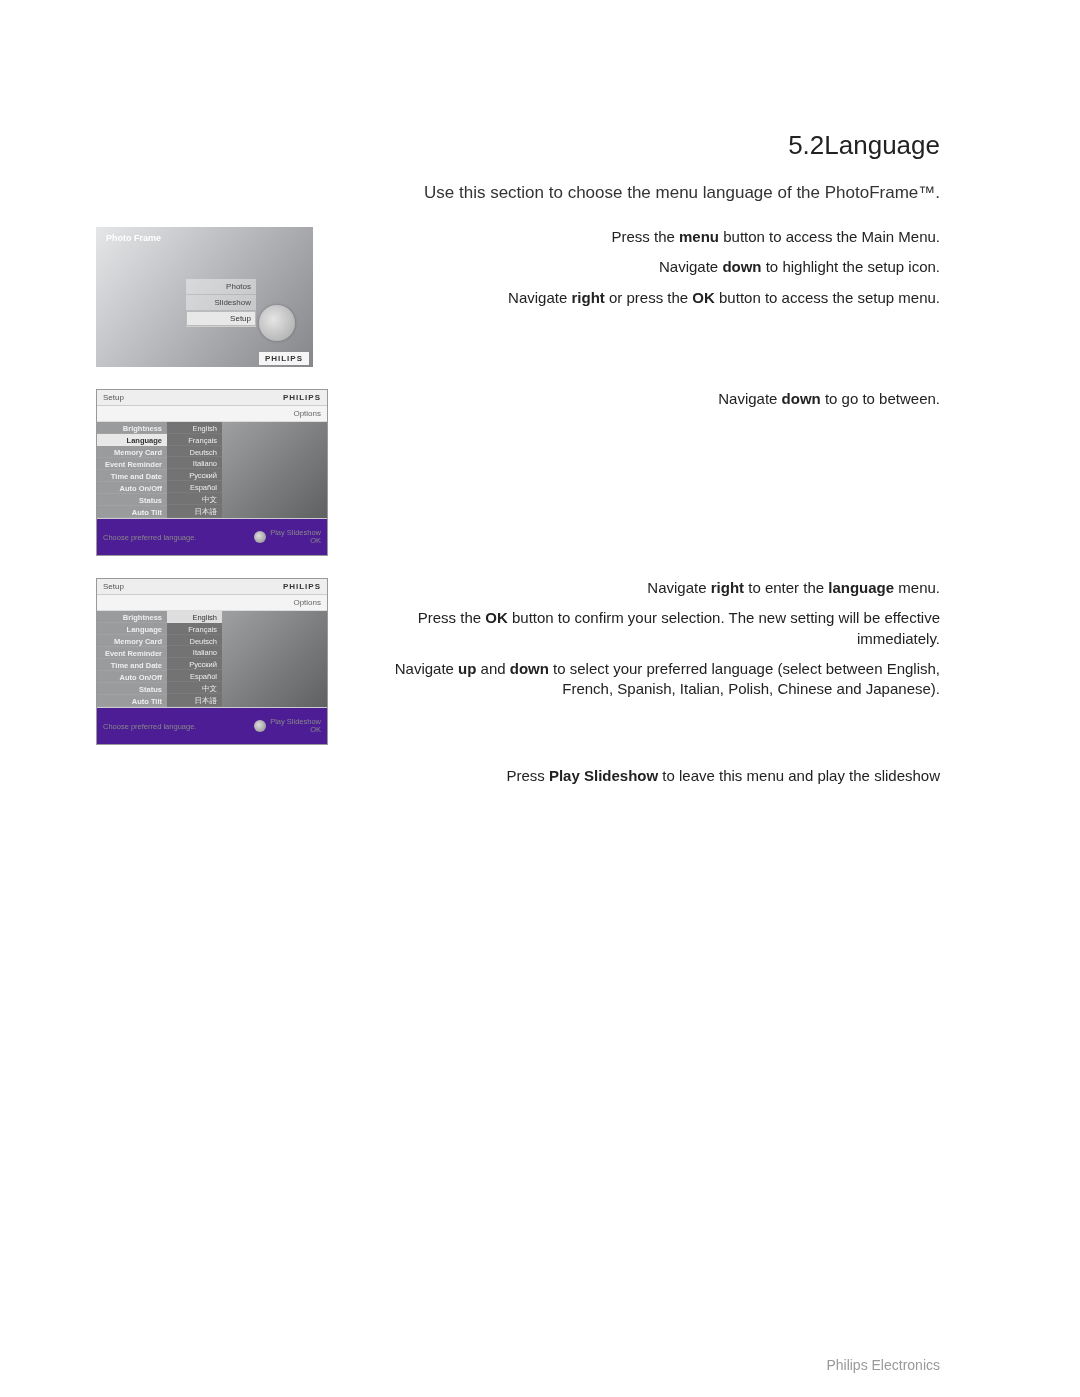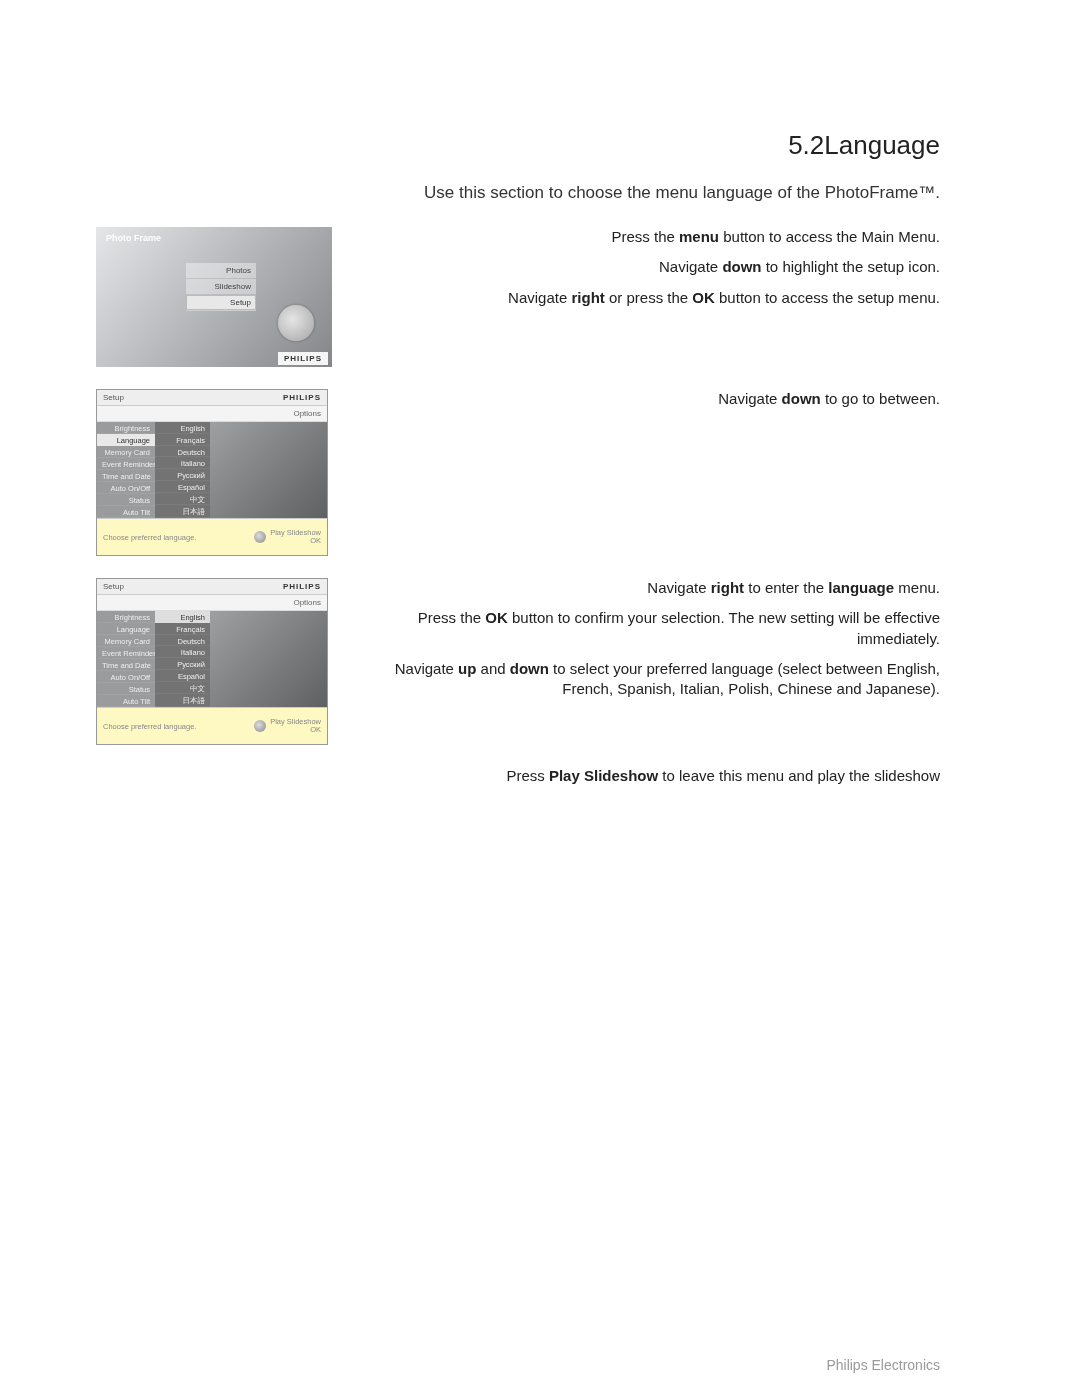--- a/index.html
+++ b/index.html
@@ -65,33 +65,33 @@
     transform: translateX(-50%);
     margin-top: 48px;
   }
   .footer .brand {
     position: absolute;
     right: 140px;
   }
 
   
   .shot1 {
-    width: 236px;
+    width: 217px;
     height: 140px;
     position: relative;
     background: linear-gradient(130deg, #e5e6e8 0%, #84868a 100%);
     box-sizing: border-box;
   }
   .shot1 .title {
     position: absolute; top: 6px; left: 10px;
     font-size: 9px; color: #fff; font-weight: 700;
   }
   .shot1 .menu {
     position: absolute;
-    top: 36px; left: 90px;
+    top: 52px; left: 90px;
     width: 70px;
     display: flex; flex-direction: column;
   }
   .shot1 .menu .item {
     font-size: 8px;
     color: #444;
     padding: 3px 5px;
     border-bottom: 1px solid rgba(0,0,0,0.1);
     background: rgba(255,255,255,0.4);
   }
@@ -143,23 +143,23 @@
     padding: 3px 6px;
     background: #f4f4f4;
     border-bottom: 1px solid #ddd;
     color:#666;
   }
   .shot-setup .body {
     display: flex;
     height: 96px;
   }
   .shot-setup .col-left {
-    width: 58px;
+    width: 70px;
     background: #9a9b9d;
-    display: flex; flex-direction: column;
+    display: flex; flex-direction: column; font-weight: bold;
   }
   .shot-setup .col-left .li {
     padding: 2px 5px;
     color: #eee;
     border-bottom: 1px solid rgba(255,255,255,0.08);
     font-size: 7.5px;
     white-space: nowrap;
     overflow:hidden;
   }
   .shot-setup .col-left .li.sel {
@@ -186,21 +186,21 @@
   .shot-setup .col-right {
     flex:1;
     background: linear-gradient(135deg, #9fa0a2, #5f6062);
   }
   .shot-setup .bottom {
     display: flex;
     border-top: 1px solid #ccc;
     align-items: center;
     padding: 3px 6px;
     height: 30px;
-    background: #fef9c3;
+    background: #4c1d95;
     justify-content: space-between;
     color:#888;
     font-size: 7.5px;
     position: relative;
   }
   .shot-setup .ctrl {
     display:flex; align-items:center;
     color:#888;
   }
   .shot-setup .ctrl .circ {

